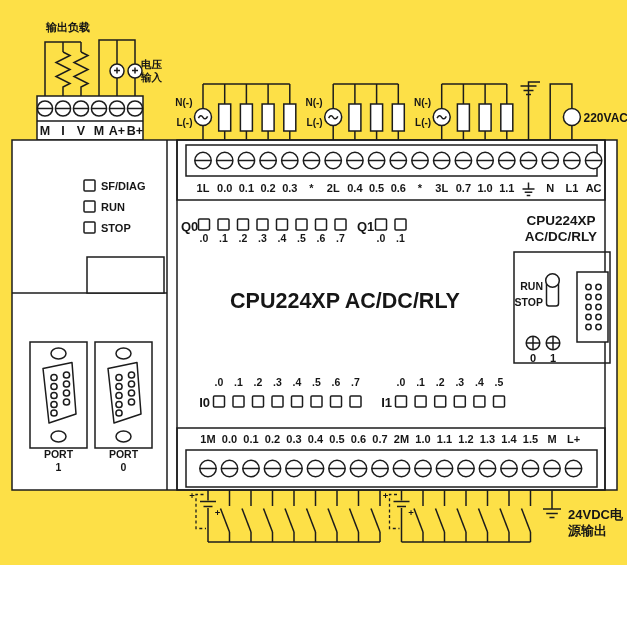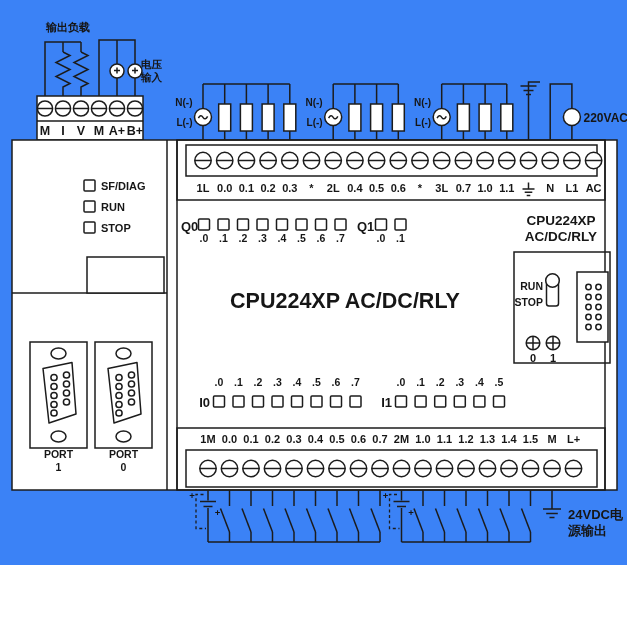--- a/index.html
+++ b/index.html
@@ -1,16 +1,16 @@
 <!DOCTYPE html>
 <html><head>
 <meta charset="utf-8">
 <style>
   html,body{margin:0;padding:0;background:#fff;}
-  .canvas{position:relative;width:627px;height:565px;background:#3b82f6;overflow:hidden;
+  .canvas{position:relative;width:627px;height:565px;background:#fde047;overflow:hidden;
           font-family:"Liberation Sans","DejaVu Sans",sans-serif;}
   svg{position:absolute;left:0;top:0;}
   .s{stroke:#1c1c1c;stroke-width:1.5;fill:none;}
   .wf{fill:#fff;}
   .dash{stroke-dasharray:3 2.6;stroke-width:1.3;}
   text{fill:#161616;font-weight:600;font-family:"Liberation Sans","DejaVu Sans",sans-serif;}
 </style>
 </head>
 <body>
 

